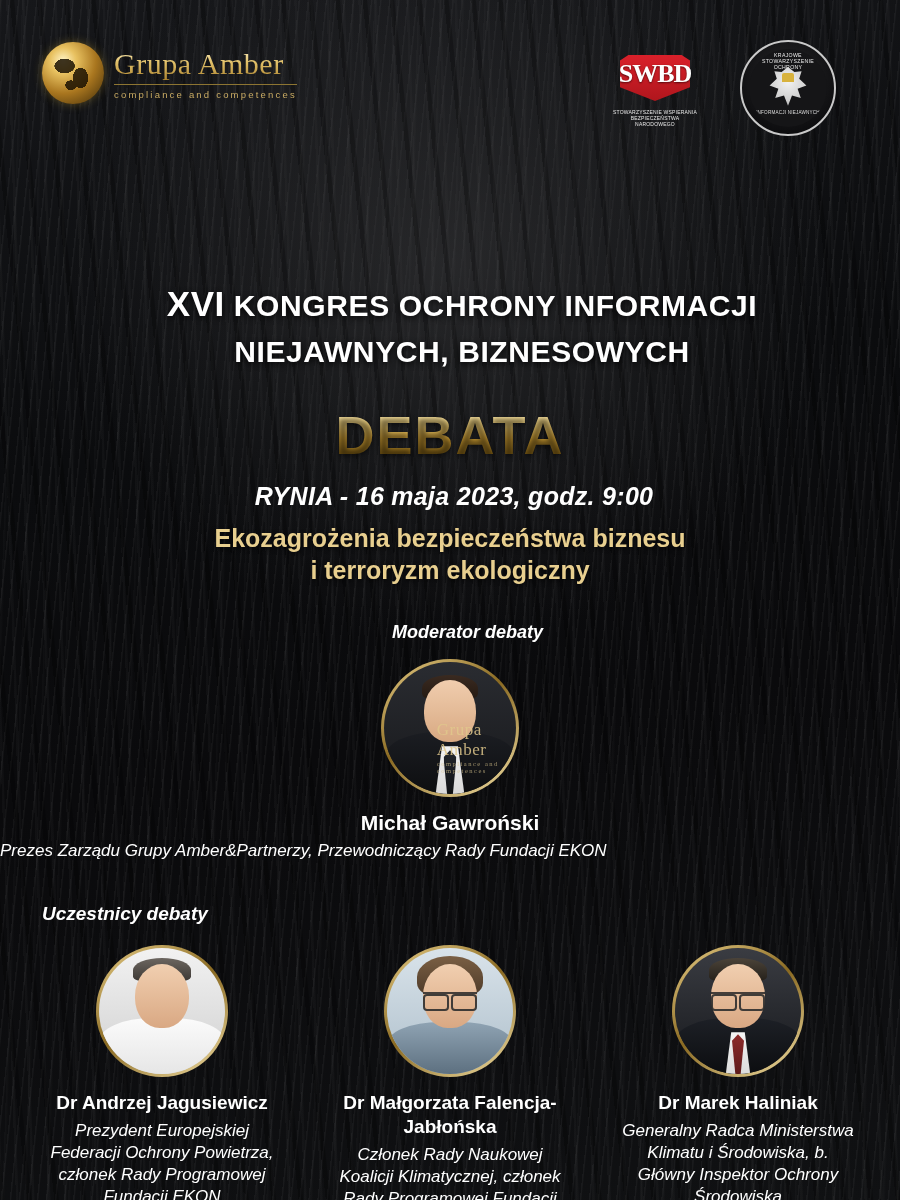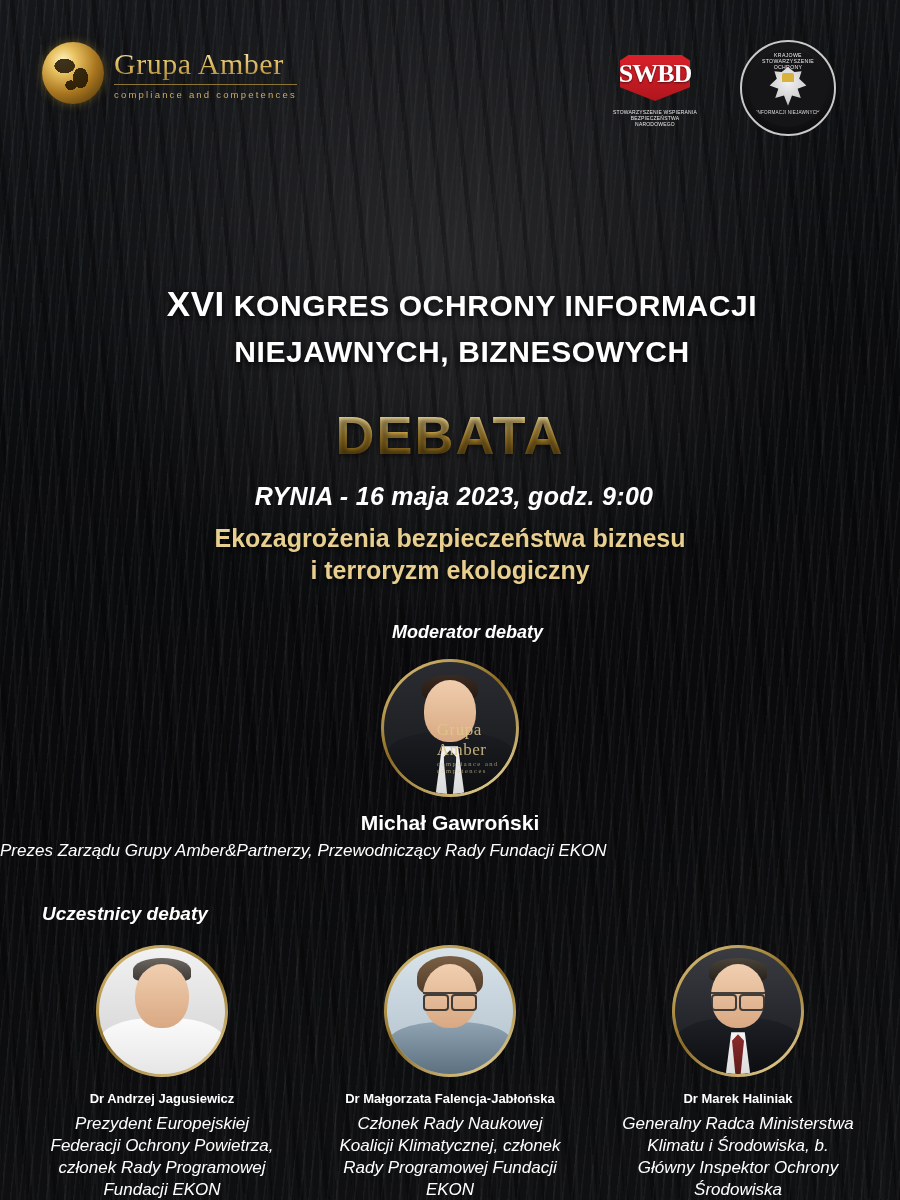--- a/index.html
+++ b/index.html
@@ -297,21 +297,21 @@
     background: linear-gradient(180deg,#8e2b2b 0%, #5d1a1a 100%);
     clip-path: polygon(50% 0, 100% 16%, 72% 100%, 28% 100%, 0 16%);
   }
   .p-collar-white {
     position: absolute; left: 50%; transform: translateX(-50%);
     bottom: 0; width: 34px; height: 42px;
     background: linear-gradient(180deg,#f4f4f4 0%, #dcdcdc 100%);
     clip-path: polygon(30% 0, 70% 0, 86% 100%, 14% 100%);
   }
   .p-name {
-    margin-top: 14px; color: #ffffff; font-size: 13px; font-weight: bold;
+    margin-top: 14px; color: #ffffff; font-size: 19px; font-weight: bold;
     line-height: 1.25;
   }
   .p-role {
     margin-top: 5px; color: #ffffff; font-size: 17px; font-style: italic;
     line-height: 1.3;
   }
 </style>
 </head>
 <body>
 

